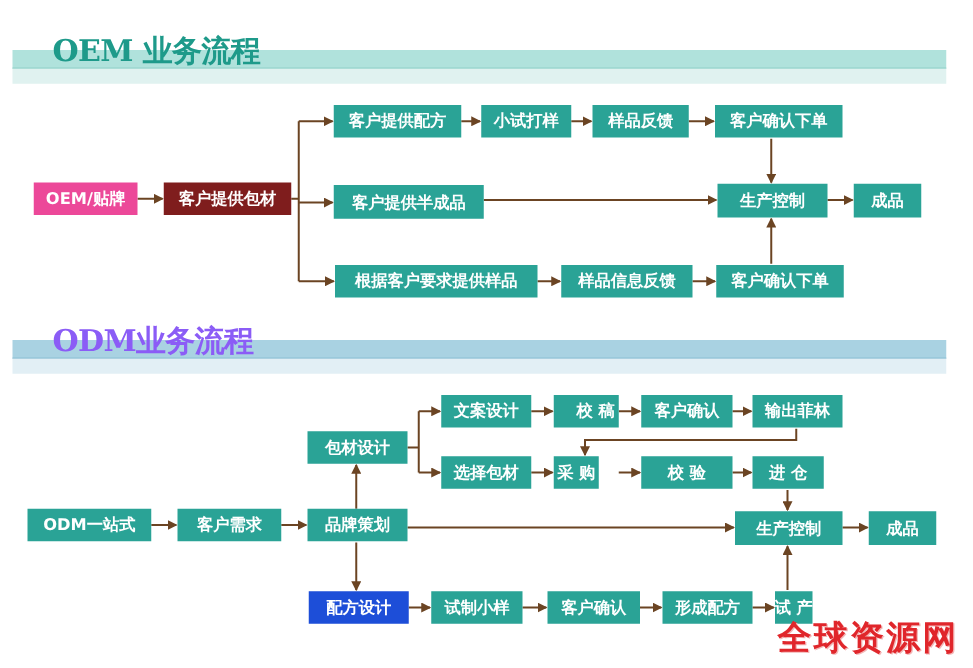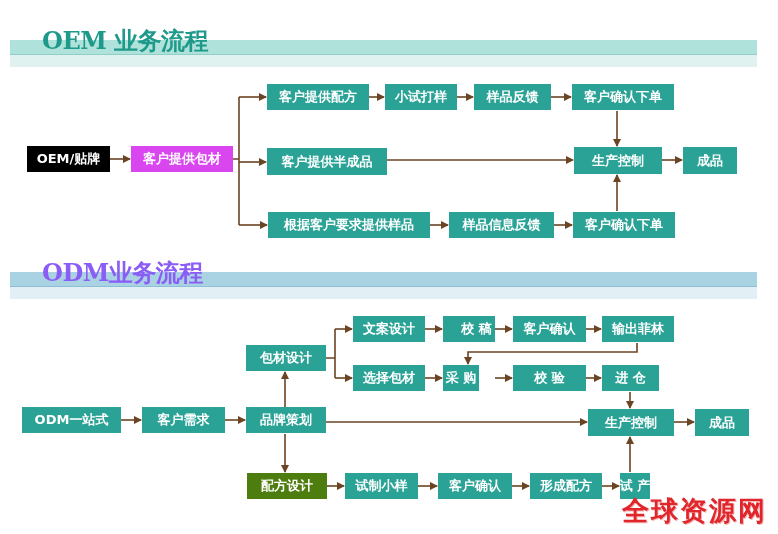--- a/index.html
+++ b/index.html
@@ -76,22 +76,22 @@
     <path d="M630,392 L630,408" marker-end="url(#ah)"></path>
     <path d="M674,422 L694,422" marker-end="url(#ah)"></path>
     <path d="M327,486 L344,486" marker-end="url(#ah)"></path>
     <path d="M418,486 L437,486" marker-end="url(#ah)"></path>
     <path d="M512,486 L529,486" marker-end="url(#ah)"></path>
     <path d="M602,486 L619,486" marker-end="url(#ah)"></path>
     <path d="M630,472 L630,437" marker-end="url(#ah)"></path>
   </g>
 </svg>
 
-<div class="box" style="left: 27px; top: 146px; width: 83px; height: 26px; background: #000000;">OEM/贴牌</div>
-<div class="box" style="left: 131px; top: 146px; width: 102px; height: 26px; background: #d946ef;">客户提供包材</div>
+<div class="box" style="left: 27px; top: 146px; width: 83px; height: 26px; background: #ec4899;">OEM/贴牌</div>
+<div class="box" style="left: 131px; top: 146px; width: 102px; height: 26px; background: #7f1d1d;">客户提供包材</div>
 <div class="box" style="left: 267px; top: 84px; width: 102px; height: 26px; background: rgb(42, 163, 150);">客户提供配方</div>
 <div class="box" style="left: 385px; top: 84px; width: 72px; height: 26px; background: rgb(42, 163, 150);">小试打样</div>
 <div class="box" style="left: 474px; top: 84px; width: 77px; height: 26px; background: rgb(42, 163, 150);">样品反馈</div>
 <div class="box" style="left: 572px; top: 84px; width: 102px; height: 26px; background: rgb(42, 163, 150);">客户确认下单</div>
 <div class="box" style="left: 267px; top: 148px; width: 120px; height: 27px; background: rgb(42, 163, 150);">客户提供半成品</div>
 <div class="box" style="left: 574px; top: 147px; width: 88px; height: 27px; background: rgb(42, 163, 150);">生产控制</div>
 <div class="box" style="left: 683px; top: 147px; width: 54px; height: 27px; background: rgb(42, 163, 150);">成品</div>
 <div class="box" style="left: 268px; top: 212px; width: 162px; height: 26px; background: rgb(42, 163, 150);">根据客户要求提供样品</div>
 <div class="box" style="left: 449px; top: 212px; width: 105px; height: 26px; background: rgb(42, 163, 150);">样品信息反馈</div>
 <div class="box" style="left: 573px; top: 212px; width: 102px; height: 26px; background: rgb(42, 163, 150);">客户确认下单</div>
@@ -103,19 +103,19 @@
 <div class="box" style="left: 353px; top: 316px; width: 72px; height: 26px; background: rgb(42, 163, 150);">文案设计</div>
 <div class="box" style="left: 443px; top: 316px; width: 52px; height: 26px; background: rgb(42, 163, 150); padding-left: 15px;">校 稿</div>
 <div class="box" style="left: 513px; top: 316px; width: 73px; height: 26px; background: rgb(42, 163, 150);">客户确认</div>
 <div class="box" style="left: 602px; top: 316px; width: 72px; height: 26px; background: rgb(42, 163, 150);">输出菲林</div>
 <div class="box" style="left: 353px; top: 365px; width: 72px; height: 26px; background: rgb(42, 163, 150);">选择包材</div>
 <div class="box" style="left: 443px; top: 365px; width: 36px; height: 26px; background: rgb(42, 163, 150);">采 购</div>
 <div class="box" style="left: 513px; top: 365px; width: 73px; height: 26px; background: rgb(42, 163, 150);">校 验</div>
 <div class="box" style="left: 602px; top: 365px; width: 57px; height: 26px; background: rgb(42, 163, 150);">进 仓</div>
 <div class="box" style="left: 588px; top: 409px; width: 86px; height: 27px; background: rgb(42, 163, 150);">生产控制</div>
 <div class="box" style="left: 695px; top: 409px; width: 54px; height: 27px; background: rgb(42, 163, 150);">成品</div>
-<div class="box" style="left: 247px; top: 473px; width: 80px; height: 26px; background: #4d7c0f;">配方设计</div>
+<div class="box" style="left: 247px; top: 473px; width: 80px; height: 26px; background: #1d4ed8;">配方设计</div>
 <div class="box" style="left: 345px; top: 473px; width: 73px; height: 26px; background: rgb(42, 163, 150);">试制小样</div>
 <div class="box" style="left: 438px; top: 473px; width: 74px; height: 26px; background: rgb(42, 163, 150);">客户确认</div>
 <div class="box" style="left: 530px; top: 473px; width: 72px; height: 26px; background: rgb(42, 163, 150);">形成配方</div>
 <div class="box" style="left: 620px; top: 473px; width: 30px; height: 26px; background: rgb(42, 163, 150);">试 产</div>
 
 <div class="watermark">全球资源网</div>
 
 </body></html>

